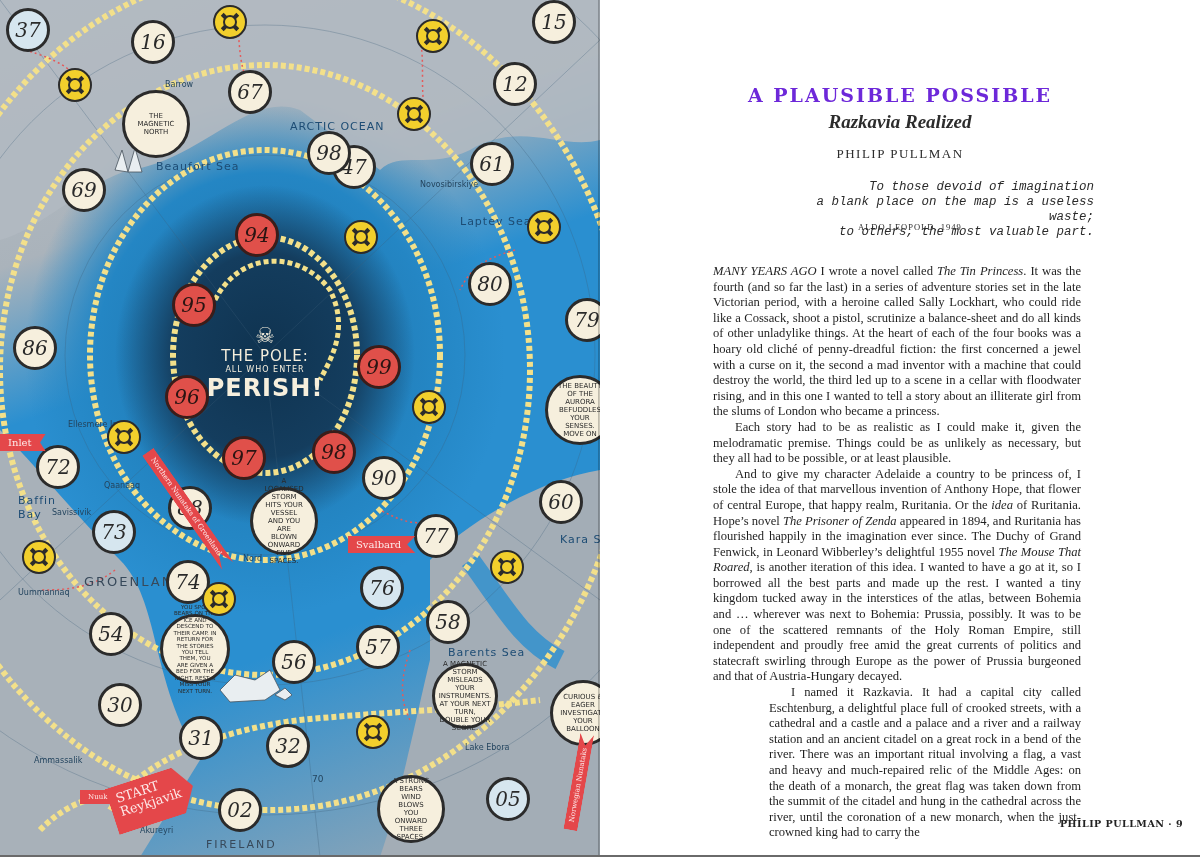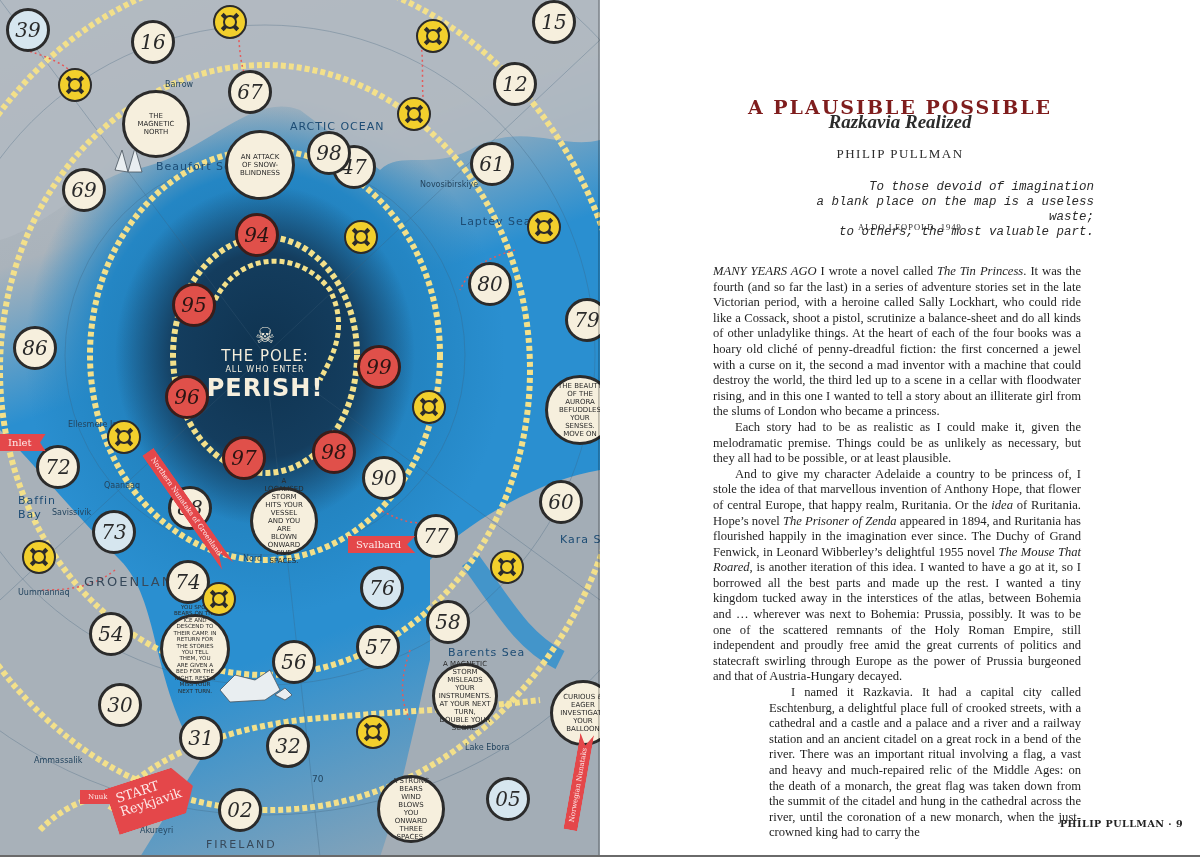--- a/index.html
+++ b/index.html
@@ -51,22 +51,22 @@
   #pole .l3 { font-size:24px; letter-spacing:1px; font-weight:bold; }
 
   #start-flag { position:absolute; left:110px; top:775px; width:85px; height:48px;
     background:#e4474a; transform:rotate(-18deg); color:#fde9e9;
     font-family:"DejaVu Serif", serif; font-size:13px; line-height:1.1; padding:6px 8px;
     clip-path:polygon(0 0, 82% 0, 100% 50%, 82% 100%, 0 100%); }
 
   
   #page { position:absolute; left:600px; top:0; width:600px; height:857px; background:#ffffff;
     color:#1c1c1c; }
-  #title { position:absolute; left:0; width:100%; top:96px; text-align:center;
-    font-family:"DejaVu Serif", serif; font-weight:bold; font-size:19px; letter-spacing:2px; color:#7f1d1d; }
+  #title { position:absolute; left:0; width:100%; top:84px; text-align:center;
+    font-family:"DejaVu Serif", serif; font-weight:bold; font-size:19px; letter-spacing:2px; color:#6d28d9; }
   #subtitle { position:absolute; left:0; width:100%; top:111px; text-align:center;
     font-family:"Liberation Serif", serif; font-style:italic; font-size:19px; color:#2c2c2c; }
   #author { position:absolute; left:0; width:100%; top:146px; text-align:center;
     font-family:"Liberation Serif", serif; font-size:13px; letter-spacing:1.5px; color:#2c2c2c; }
 
   #epigraph { position:absolute; left:164px; top:180px; width:330px;
     font-family:Liberation Mono, monospace; font-style:italic; font-size:12.5px; line-height:15px; color:#2a2a2a;text-align:right; }
   #epigraph .indent { padding-left:38px; }
   #epigraph-source { position:absolute; left:258px; top:222px;
     font-family:"Liberation Serif", serif; font-size:8.5px; letter-spacing:1px; color:#2a2a2a; }
@@ -161,21 +161,21 @@
   <div class="land-label small" style="left:465px;top:743px;">Lake Ebora</div>
   <div class="land-label small" style="left:312px;top:774px;font-size:9px;">70</div>
 
   <div class="sq red" style="left:235px;top:213px;">94</div>
   <div class="sq red" style="left:172px;top:283px;">95</div>
   <div class="sq red" style="left:165px;top:375px;">96</div>
   <div class="sq red" style="left:222px;top:436px;">97</div>
   <div class="sq red" style="left:312px;top:430px;">98</div>
   <div class="sq red" style="left:357px;top:345px;">99</div>
 
-  <div class="sq blue" style="left:6px;top:8px;">39</div>
+  <div class="sq blue" style="left:6px;top:8px;">37</div>
   <div class="sq" style="left:131px;top:20px;">16</div>
   <div class="sq" style="left:228px;top:70px;">67</div>
   <div class="sq" style="left:62px;top:168px;">69</div>
   <div class="sq" style="left:532px;top:0px;">15</div>
   <div class="sq" style="left:493px;top:62px;">12</div>
   <div class="sq" style="left:470px;top:142px;">61</div>
   <div class="sq" style="left:332px;top:145px;">47</div>
   <div class="sq" style="left:468px;top:262px;">80</div>
   <div class="sq" style="left:565px;top:298px;">79</div>
   <div class="sq" style="left:539px;top:480px;">60</div>
@@ -194,23 +194,20 @@
   <div class="sq blue" style="left:486px;top:777px;">05</div>
   <div class="sq" style="left:218px;top:788px;">02</div>
   <div class="sq blue" style="left:360px;top:566px;">76</div>
   <div class="sq" style="left:362px;top:456px;">90</div>
   <div class="sq" style="left:307px;top:131px;">98</div>
   <div class="sq" style="left:13px;top:326px;">86</div>
 
   <div class="card" style="left:122px;top:90px;width:68px;height:68px;">
       <span>THE MAGNETIC NORTH</span>
     </div>
-  <div class="card" style="left:225px;top:130px;width:70px;height:70px;">
-      <span>AN ATTACK OF SNOW-BLINDNESS</span>
-    </div>
   <div class="card" style="left:250px;top:487px;width:68px;height:68px;">
       <span>A LOCALISED STORM HITS YOUR VESSEL AND YOU ARE BLOWN ONWARD FIVE SPACES.</span>
     </div>
   <div class="card" style="left:545px;top:375px;width:70px;height:70px;">
       <span>THE BEAUTY OF THE AURORA BEFUDDLES YOUR SENSES. MOVE ON</span>
     </div>
   <div class="card" style="left:432px;top:663px;width:66px;height:66px;">
       <span>A MAGNETIC STORM MISLEADS YOUR INSTRUMENTS. AT YOUR NEXT TURN, DOUBLE YOUR SCORE.</span>
     </div>
   <div class="card" style="left:377px;top:775px;width:68px;height:68px;">

